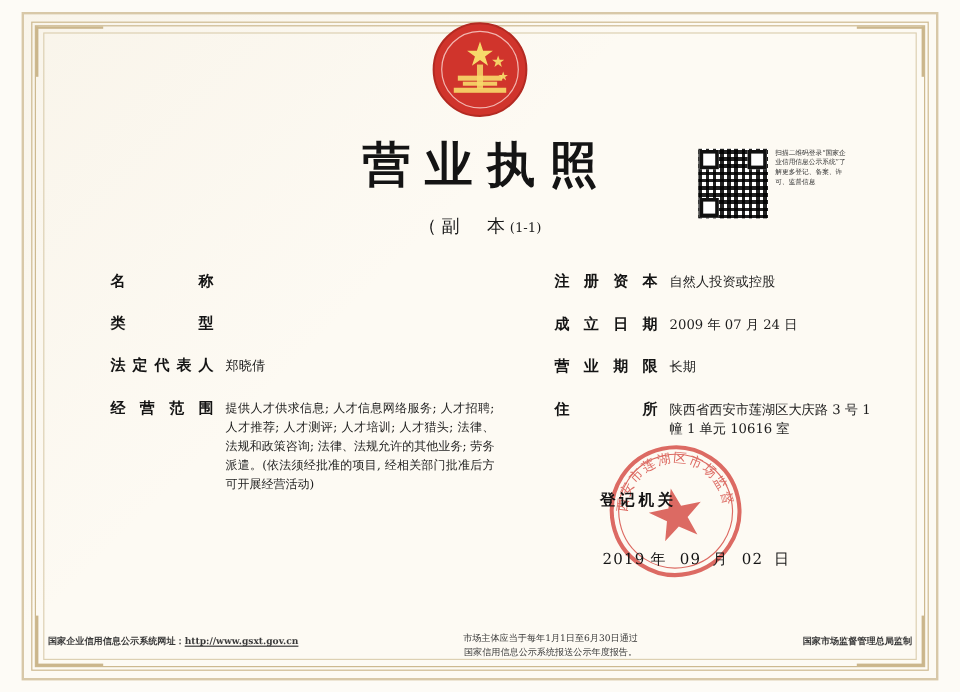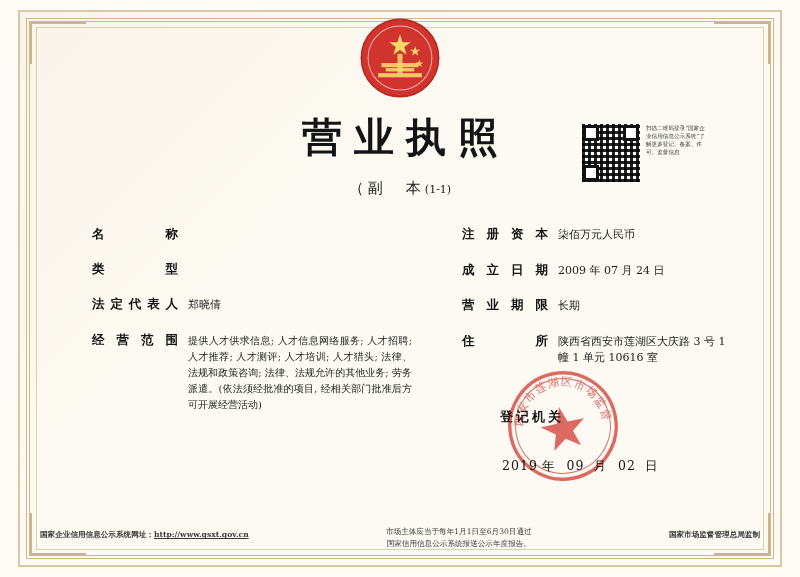--- a/index.html
+++ b/index.html
@@ -321,21 +321,21 @@
       </div>
       <div class="row">
         <div class="flabel">经营范围</div>
         <div class="fvalue small">提供人才供求信息; 人才信息网络服务; 人才招聘; 人才推荐; 人才测评; 人才培训; 人才猎头; 法律、法规和政策咨询; 法律、法规允许的其他业务; 劳务派遣。(依法须经批准的项目, 经相关部门批准后方可开展经营活动)</div>
       </div>
     </div>
 
     <div class="col-right">
       <div class="row">
         <div class="flabel">注册资本</div>
-        <div class="fvalue">柒佰万元人民币</div>
+        <div class="fvalue">自然人投资或控股</div>
       </div>
       <div class="row">
         <div class="flabel">成立日期</div>
         <div class="fvalue">2009 年 07 月 24 日</div>
       </div>
       <div class="row">
         <div class="flabel">营业期限</div>
         <div class="fvalue">长期</div>
       </div>
       <div class="row">

